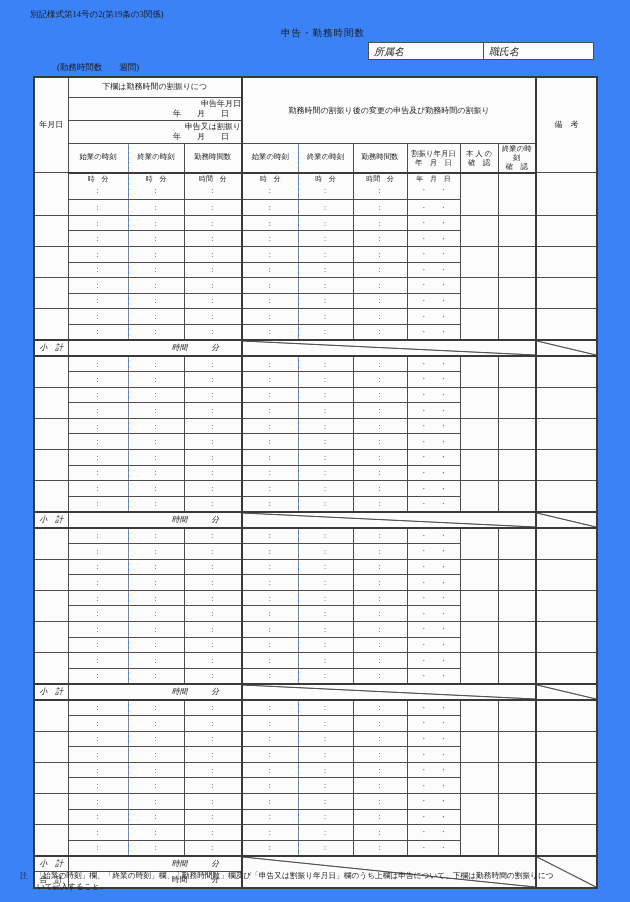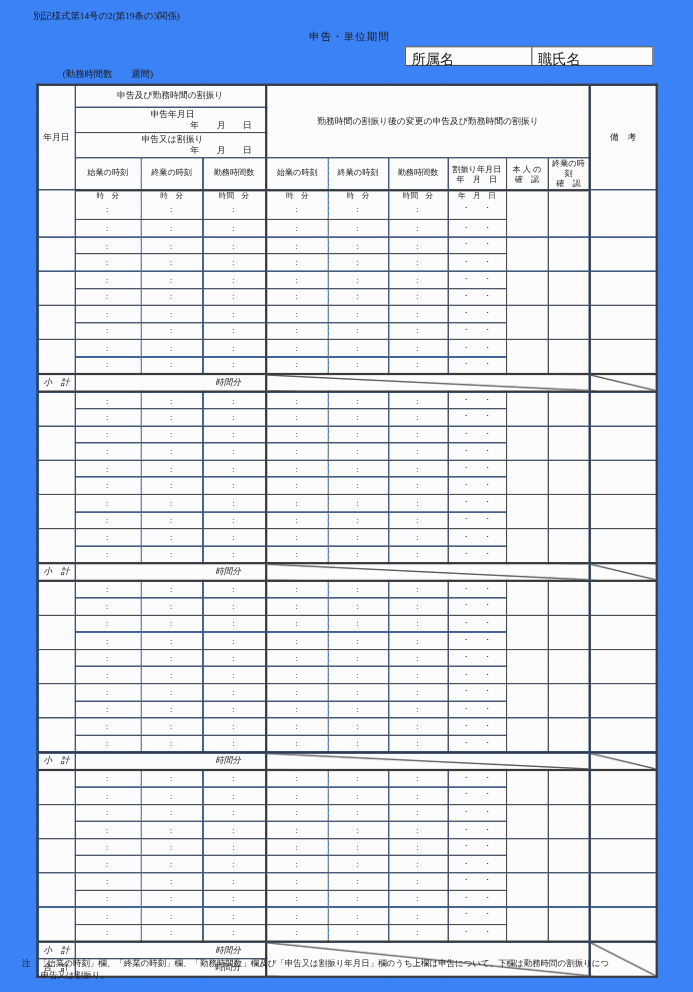--- a/index.html
+++ b/index.html
@@ -5,21 +5,21 @@
   html,body{margin:0;padding:0;background:#e8e8e8;}
   .sheet{
     position:relative;width:630px;height:902px;background:#3b82f6;
     font-family:"Liberation Serif","DejaVu Serif",serif;color:#1a1a1a;
     overflow:hidden;
   }
   .abs{position:absolute;white-space:nowrap;}
   .form-id{left:30px;top:9px;font-size:8.5px;}
   .doc-title{left:281px;top:27px;font-size:9.5px;letter-spacing:1px;}
   .id-box{left:368px;top:42px;width:224px;height:16px;display:flex;border:1px solid #4d4d4d;background:#fcfcfc;}
-  .id-box .cell{font-size:13px;padding:2px 0 0 5px;box-sizing:border-box;}
+  .id-box .cell{font-size:10px;padding:2px 0 0 5px;box-sizing:border-box;font-style:italic;}
   .id-box .cell.first{width:115px;border-right:1px solid #4d4d4d;}
   .id-box .cell.second{flex:1;}
   .unit-period{left:57px;top:62px;font-size:8.5px;}
   .note{left:20px;top:871px;width:585px;font-size:7.7px;line-height:1.4;white-space:normal;}
   .note .l2{padding-left:17px;}
 
   table.main{
     position:absolute;left:33px;top:76px;width:563px;
     border-collapse:collapse;table-layout:fixed;
     border:2px solid #3a3a3a;
@@ -34,42 +34,42 @@
   tr.row-sub{height:16px;font-style:italic;} tr.row-total{height:16px;}
   .th{font-size:8px;}
   .thL{border-left-width:2px;border-left-color:#3a3a3a;}
   tr.h4 td{border-bottom-width:2px;border-bottom-color:#3a3a3a;font-size:7.4px;}
   tr.row-sub td{border-top-width:2px;border-top-color:#3a3a3a;border-bottom-width:2px;border-bottom-color:#3a3a3a;}
   tr.row-sub.row-sub-last td{border-bottom-width:1px;border-bottom-color:#4d4d4d;}
   .dR{border-right-style:dashed;border-right-color:#8a8a8a;}
   .dL{border-left-style:dashed;border-left-color:#8a8a8a;}
   .two{line-height:1.25;}
   .decl-cell{text-align:left;}
-  .decl-cell .lab{font-size:8px;text-align:center;padding:1px 0 0 4px;}
+  .decl-cell .lab{font-size:8px;text-align:right;padding:1px 0 0 4px;}
   .decl-cell .ymd{font-size:8px;text-align:right;padding:1px 12px 1px 0;}
   .glyph{font-size:7.5px;color:#262626;letter-spacing:1px;}
   .g-date{font-size:6.5px;letter-spacing:0;}
   .ucell .u-lab{font-size:6.9px;padding-top:1px;}
   .ucell{vertical-align:top;}
   .ucell .glyph{display:block;padding-top:3px;}
   .sub-label{font-size:8px;}
-  .hm-in{display:flex;justify-content:flex-end;align-items:center;padding-right:22px;font-size:7.8px;}
+  .hm-in{display:flex;justify-content:flex-end;align-items:center;gap:24px;padding-right:22px;font-size:7.8px;}
   .diag{
     background:linear-gradient(to top right,
       #fcfcfc calc(50% - 1px), #555 calc(50% - 0.2px),
       #555 calc(50% + 0.2px), #fcfcfc calc(50% + 1px));
   }
 </style>
 </head>
 <body>
 
 <div class="sheet">
 
   <div class="abs form-id">別記様式第14号の2(第19条の3関係)</div>
-  <div class="abs doc-title">申告・単位期間</div>
+  <div class="abs doc-title">申告・勤務時間数</div>
 
   <div class="abs id-box">
     <div class="cell first">所属名</div>
     <div class="cell second">職氏名</div>
   </div>
 
   <div class="abs unit-period">(勤務時間数　　週間)</div>
 
   <table class="main">
     <colgroup>
@@ -81,21 +81,21 @@
         <col style="width:55px">
       <col style="width:54px">
         <col style="width:53px">
         <col style="width:38px">
       <col style="width:38px">
         <col style="width:61px">
     </colgroup>
     <tbody>
       <tr class="h1">
         <td rowspan="4" class="th">年月日</td>
-        <td colspan="3" class="th">申告及び勤務時間の割振り</td>
+        <td colspan="3" class="th">下欄は勤務時間の割振りにつ</td>
         <td colspan="6" rowspan="3" class="th thL">勤務時間の割振り後の変更の申告及び勤務時間の割振り</td>
         <td rowspan="4" class="th thL">備　考</td>
       </tr>
       <tr class="h2">
         <td colspan="3" class="decl-cell">
           <div class="lab">申告年月日</div>
           <div class="ymd">年　　月　　日</div>
         </td>
       </tr>
       <tr class="h3">
@@ -1184,16 +1184,16 @@
               <div>時間</div>
               <div>分</div>
             </div>
           </td>
         </tr>
       </tbody>
   </table>
 
   <div class="abs note">
     <div>注　「始業の時刻」欄、「終業の時刻」欄、「勤務時間数」欄及び「申告又は割振り年月日」欄のうち上欄は申告について、下欄は勤務時間の割振りにつ</div>
-    <div class="l2">申告又は割振り。</div>
+    <div class="l2">いて記入すること。</div>
   </div>
 
 </div>
 
 </body></html>

